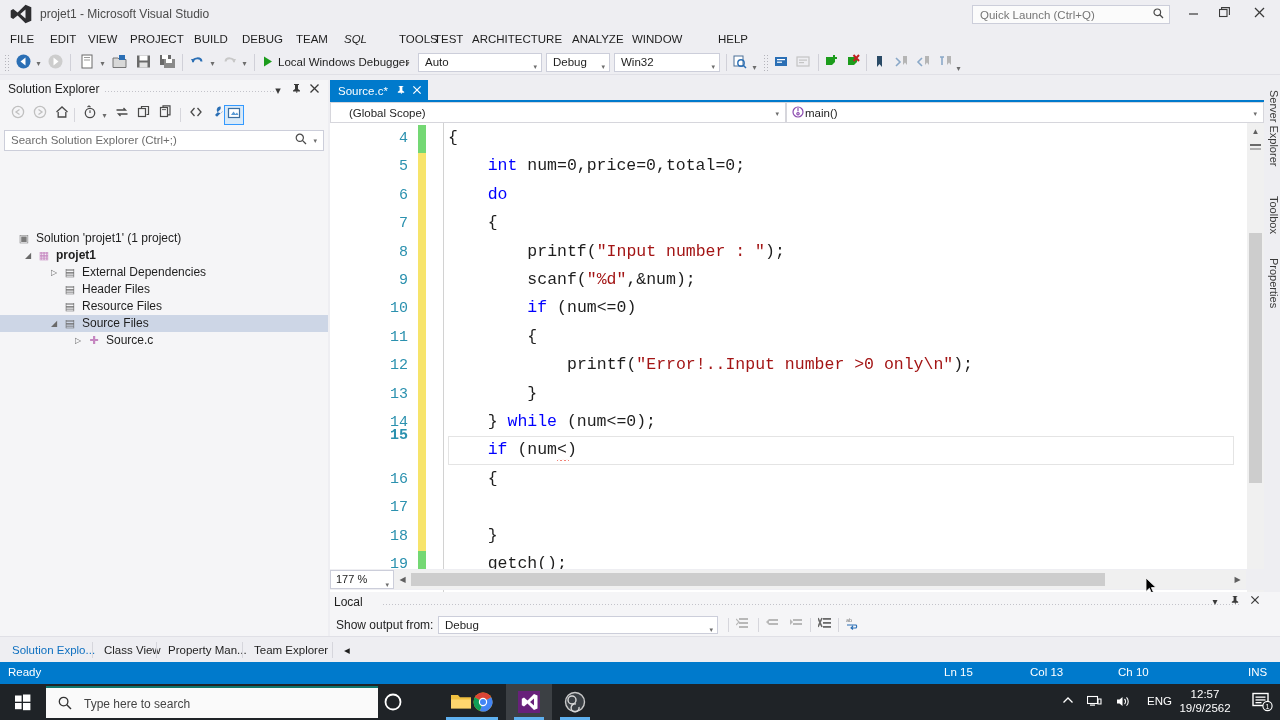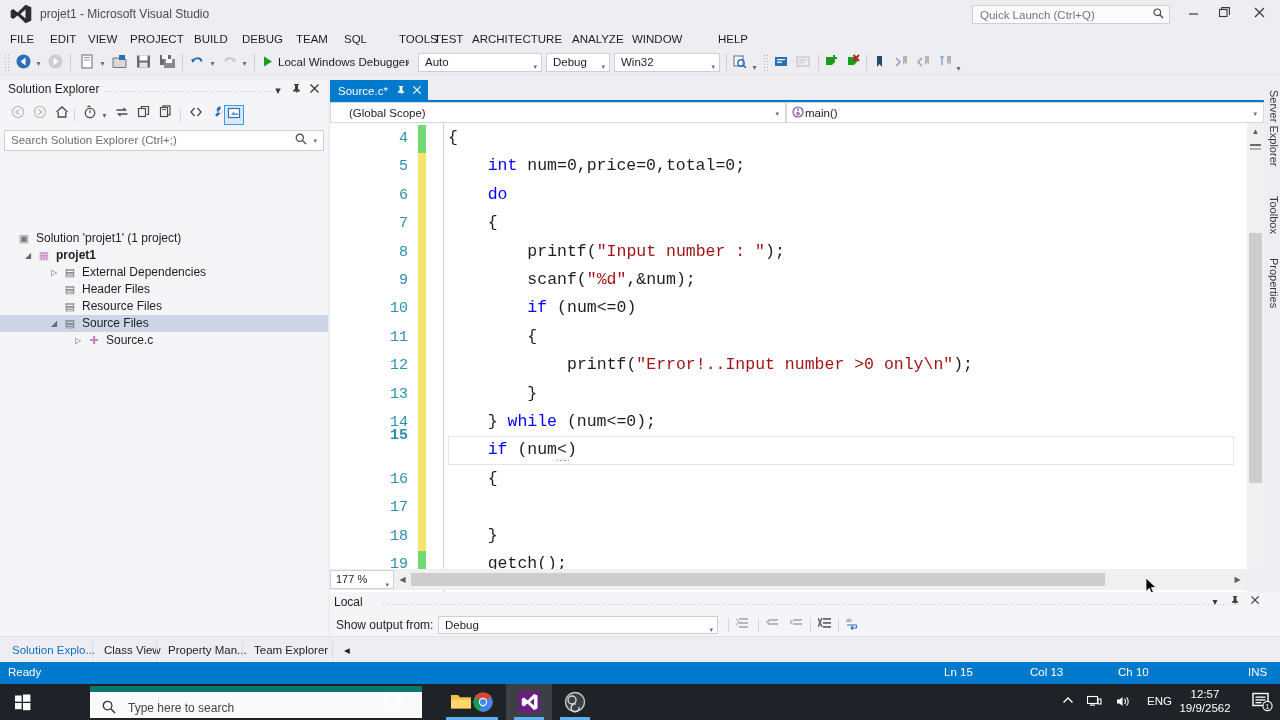--- a/index.html
+++ b/index.html
@@ -161,21 +161,21 @@
 
   
   .statusbar{ position:absolute; left:0; top:662px; width:1280px; height:22px; background:#007acc;
               color:#fff; font-size:11.5px; }
   .st-item{ position:absolute; top:4px; }
 
   
   .taskbar{ position:absolute; left:0; top:684px; width:1280px; height:36px; background:#1f2327; }
   .tb-start{ position:absolute; left:0; top:0; width:46px; height:36px; }
   .tb-search{ position:absolute; left:46px; top:2px; width:332px; height:32px; background:#fafafa;
-              border-top:6px solid #0f766e;margin-left:44px; }
+              border-top:2px solid #0f766e; }
   .tb-search .s-ic{ position:absolute; left:12px; top:8px; font-size:14px; color:#333; }
   .tb-search .s-tx{ position:absolute; left:38px; top:9px; font-size:12px; color:#444; }
   .tk-ico{ position:absolute; top:0; width:46px; height:36px; }
   .tk-active{ background:#3c4044; }
   .tk-underline{ position:absolute; bottom:0; height:3px; width:30px; background:#5eb0ef; }
   .tray{ position:absolute; right:0; top:0; height:36px; color:#fff; font-size:11px; }
   .tray-i{ position:absolute; top:11px; font-size:12px; color:#fff; }
   .clock1{ position:absolute; right:44px; top:4px; font-size:11.5px; color:#fff; text-align:center;
            width:62px; }
   .clock2{ position:absolute; right:44px; top:18px; font-size:11.5px; color:#fff; text-align:center;
@@ -226,21 +226,21 @@
   </div>
 
   <div class="menubar" id="menubar">
       <span class="menu-item" style="left: 10px;">FILE</span>
       <span class="menu-item" style="left: 50px;">EDIT</span>
       <span class="menu-item" style="left: 88px;">VIEW</span>
       <span class="menu-item" style="left: 130px;">PROJECT</span>
       <span class="menu-item" style="left: 194px;">BUILD</span>
       <span class="menu-item" style="left: 242px;">DEBUG</span>
       <span class="menu-item" style="left: 296px;">TEAM</span>
-      <span class="menu-item" style="left: 344px;">SQL</span>
+      <span class="menu-item" style="left: 344px; font-style: italic;">SQL</span>
       <span class="menu-item" style="left: 399px;">TOOLS</span>
       <span class="menu-item" style="left: 434px;">TEST</span>
       <span class="menu-item" style="left: 472px;">ARCHITECTURE</span>
       <span class="menu-item" style="left: 572px;">ANALYZE</span>
       <span class="menu-item" style="left: 632px;">WINDOW</span>
       <span class="menu-item" style="left: 718px;">HELP</span>
     </div>
 
   <div class="toolbar">
     <span class="tb-grip"></span>

